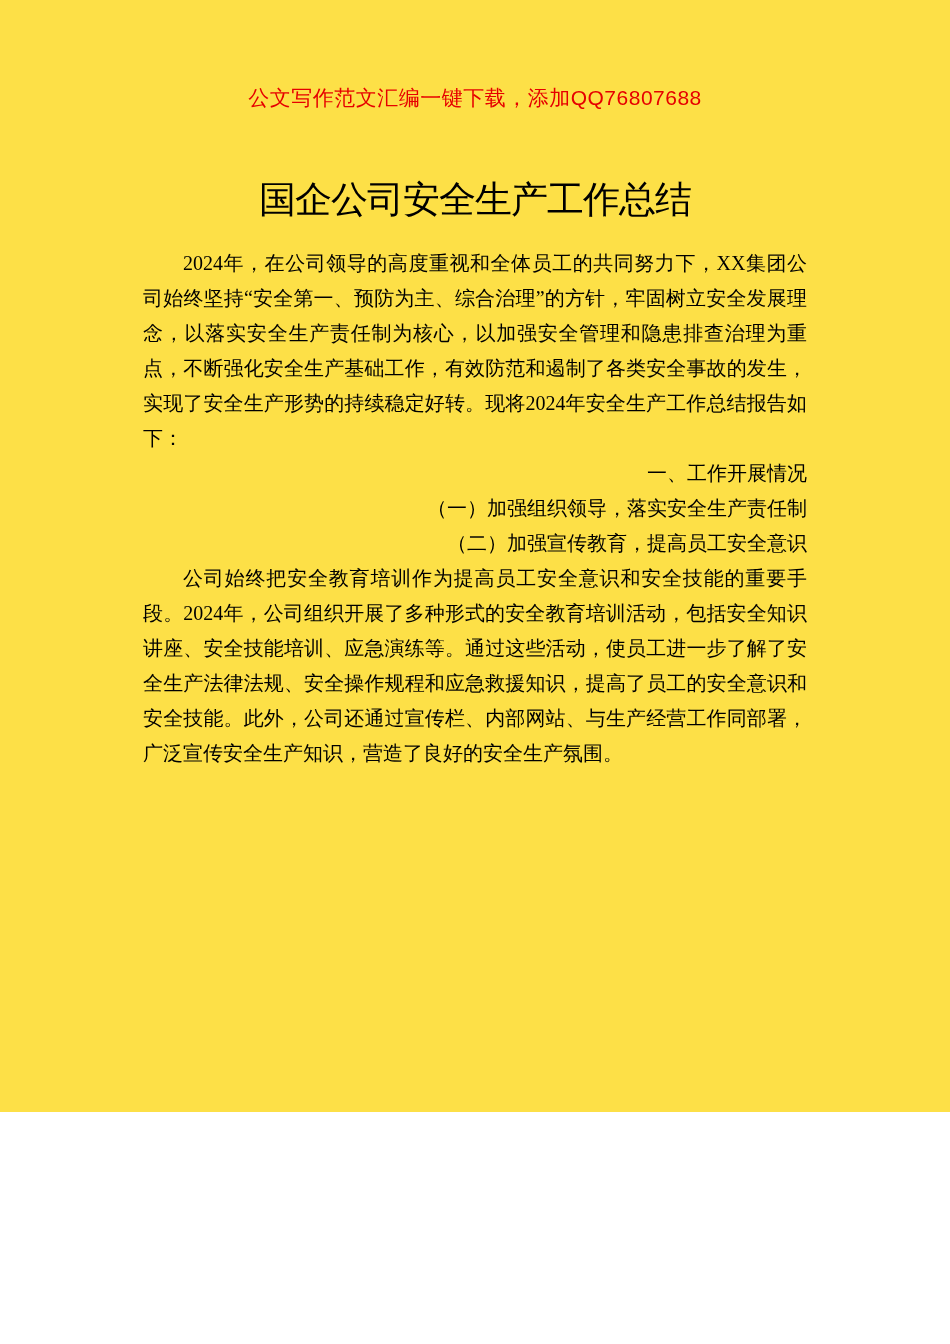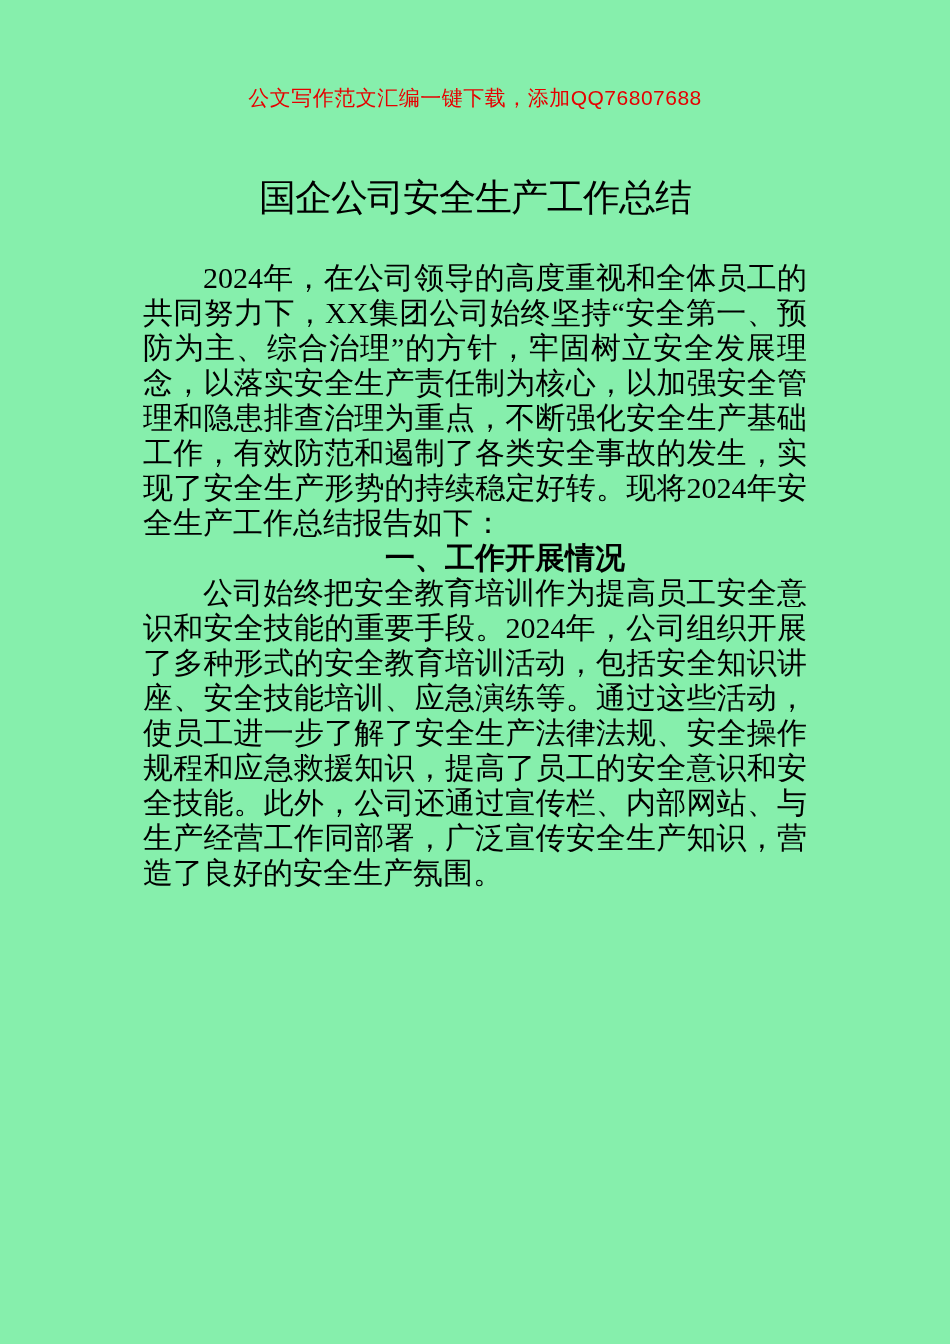--- a/index.html
+++ b/index.html
@@ -3,71 +3,72 @@
 <meta charset="utf-8">
 <style>
   html, body {
     margin: 0;
     padding: 0;
     background: #ffffff;
   }
   .page {
     position: relative;
     width: 950px;
-    height: 1344px;
-    background: #86efac;
+    height: 1112px;
+    background: #fde047;
     overflow: hidden;
     color: #000000;
     font-family: "Liberation Serif", "DejaVu Serif", serif;
   }
   .promo {
     margin: 85px 0 0 0;
     text-align: center;
     font-family: "Liberation Sans", "DejaVu Sans", sans-serif;
     font-size: 21px;
     line-height: 26px;
     color: #e60000;
     letter-spacing: 0.5px;
   }
   .doc-title {
     margin: 67px 0 0 0;
     text-align: center;
-    font-family: Liberation Mono, monospace;
+    font-family: Liberation Serif, serif;
     font-weight: 500;
     font-size: 37px;
     line-height: 44px;
     letter-spacing: -1px;
     color: #000000;
   }
   .content {
-    margin: 38px 143px 0 143px;
-    font-size: 30px;
+    margin: 24px 143px 0 143px;
+    font-size: 20px;
     line-height: 35px;
   }
   .content p {
     margin: 0;
     padding: 0;
     text-indent: 2em;
     text-align: justify;
     text-justify: inter-ideograph;
   }
   .content p.heading,
   .content p.subheading {
-    text-align: center;
-    font-weight: bold;
+    text-align: right;
   }
 </style>
 </head>
 <body>
 
 <div class="page">
 
   <div class="promo">公文写作范文汇编一键下载，添加QQ76807688</div>
 
   <h1 class="doc-title">国企公司安全生产工作总结</h1>
 
   <div class="content">
     <p class="body">2024年，在公司领导的高度重视和全体员工的共同努力下，XX集团公司始终坚持“安全第一、预防为主、综合治理”的方针，牢固树立安全发展理念，以落实安全生产责任制为核心，以加强安全管理和隐患排查治理为重点，不断强化安全生产基础工作，有效防范和遏制了各类安全事故的发生，实现了安全生产形势的持续稳定好转。现将2024年安全生产工作总结报告如下：</p>
     <p class="heading">一、工作开展情况</p>
+    <p class="subheading">（一）加强组织领导，落实安全生产责任制</p>
+    <p class="subheading">（二）加强宣传教育，提高员工安全意识</p>
     <p class="body">公司始终把安全教育培训作为提高员工安全意识和安全技能的重要手段。2024年，公司组织开展了多种形式的安全教育培训活动，包括安全知识讲座、安全技能培训、应急演练等。通过这些活动，使员工进一步了解了安全生产法律法规、安全操作规程和应急救援知识，提高了员工的安全意识和安全技能。此外，公司还通过宣传栏、内部网站、与生产经营工作同部署，广泛宣传安全生产知识，营造了良好的安全生产氛围。</p>
   </div>
 
 </div>
 
 </body></html>

